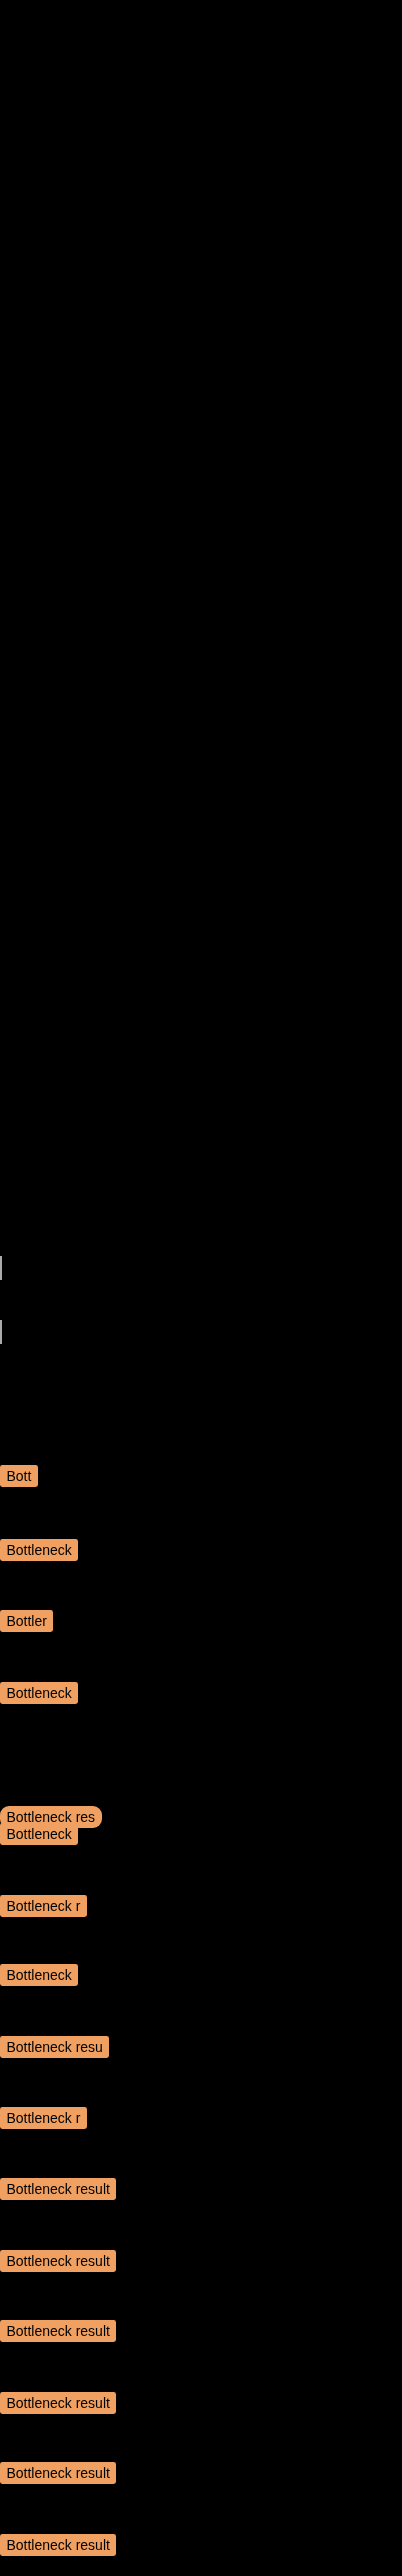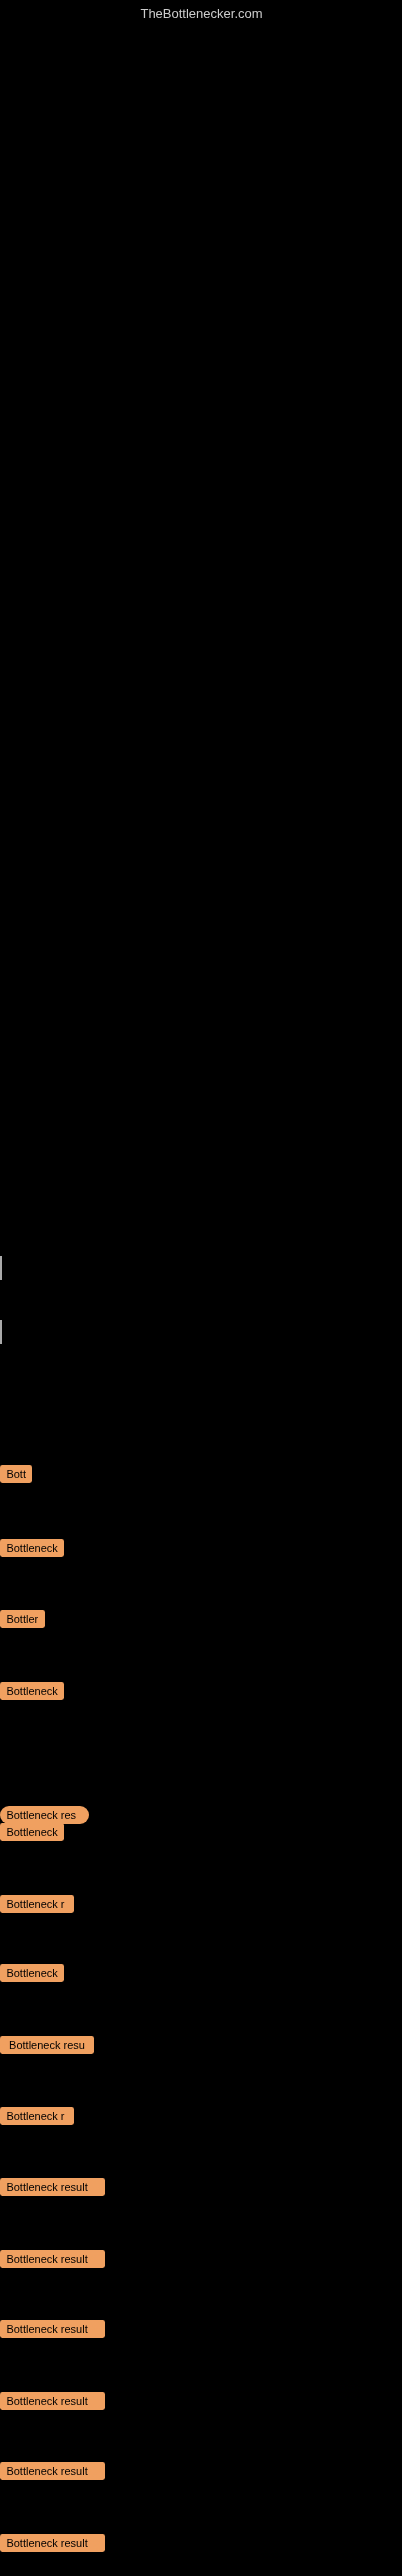--- a/index.html
+++ b/index.html
@@ -28,21 +28,21 @@
       width: 403px;
       min-height: 2576px;
       background-color: #000000;
       position: relative;
     }
 
     .bottleneck-badge {
       display: inline-block;
       background-color: #f0a060;
       color: #000;
-      font-size: 11px;
+      font-size: 14px;
       font-weight: normal;
       padding: 3.2px 6.4px;
       border-radius: 2.4px;
       position: absolute;
       left: 0;
       white-space: nowrap;
     }
 
     .cursor-line {
       position: absolute;
@@ -50,21 +50,20 @@
       width: 1.6px;
       height: 24px;
       background-color: #aaaaaa;
     }
   </style>
 </head>
 <body>
 
 <div class="main-content">
 
-  <div class="site-title">TheBottlenecker.com</div>
 
 <div class="cursor-line" style="top: 1256px;"></div>
     <div class="cursor-line" style="top: 1320px;"></div>
     <div class="bottleneck-badge" style="top: 1465px; min-width: 32px;">Bott</div>
     <div class="bottleneck-badge" style="top: 1539px; min-width: 64px;">Bottleneck</div>
     <div class="bottleneck-badge" style="top: 1610px; min-width: 44px;">Bottler</div>
     <div class="bottleneck-badge" style="top: 1682px; min-width: 64px;">Bottleneck</div>
     <div class="bottleneck-badge" style="top: 1806px; min-width: 89px; border-radius: 9px;">Bottleneck res</div>
     <div class="bottleneck-badge" style="top: 1823px; min-width: 64px;">Bottleneck</div>
     <div class="bottleneck-badge" style="top: 1895px; min-width: 74px;">Bottleneck r</div>

